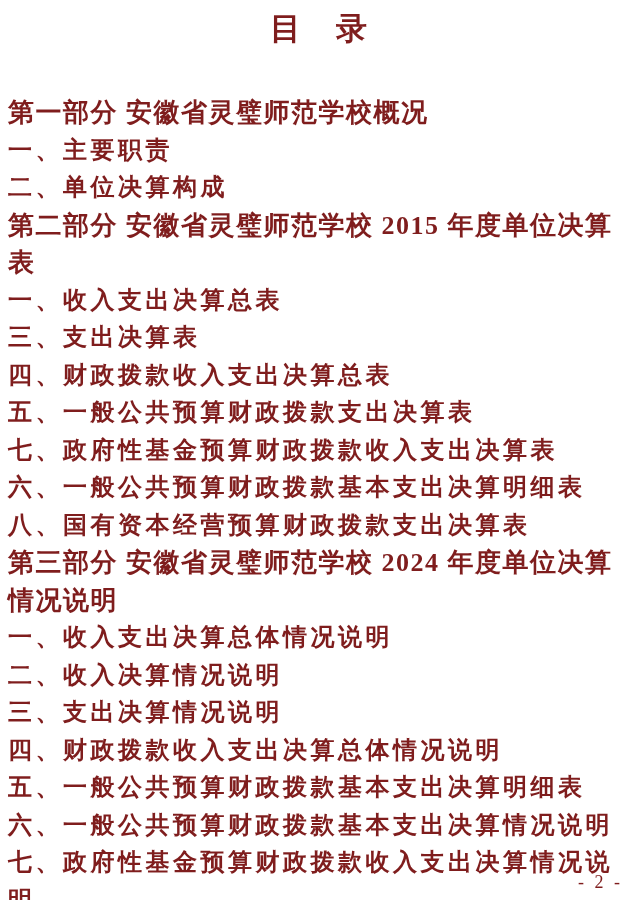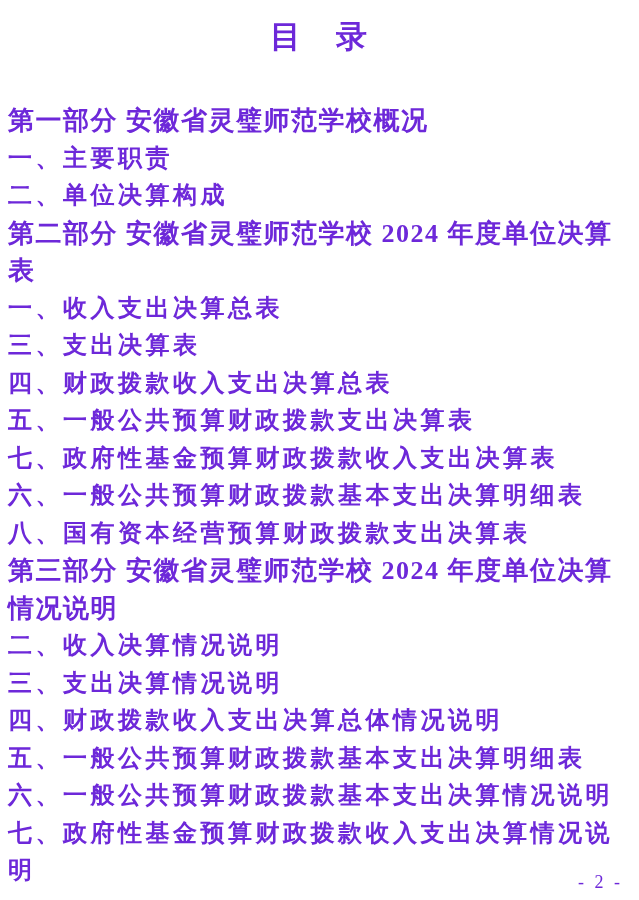--- a/index.html
+++ b/index.html
@@ -5,24 +5,24 @@
   html, body {
     margin: 0;
     padding: 0;
     background: #ffffff;
   }
   .doc-page {
     position: relative;
     width: 639px;
     height: 900px;
     background: #ffffff;
-    color: #6d28d9;
+    color: #7f1d1d;
     font-family: "Liberation Serif", "DejaVu Serif", serif;
     box-sizing: border-box;
-    padding: 12px 8px;
+    padding: 4px 8px;
     overflow: hidden;
   }
   .doc-title {
     text-align: center;
     font-size: 31px;
     font-weight: 700;
     line-height: 40px;
     margin: 5px 0 45px 0;
     letter-spacing: 2px;
     white-space: pre-wrap;
@@ -56,29 +56,30 @@
 </head>
 <body>
 
 <div class="doc-page">
   <div class="doc-title">目　录</div>
 
   <div class="toc-list">
       <div class="toc-heading">第一部分 安徽省灵璧师范学校概况</div>
       <div class="toc-item">一、主要职责</div>
       <div class="toc-item">二、单位决算构成</div>
-      <div class="toc-heading">第二部分 安徽省灵璧师范学校 2024 年度单位决算表</div>
+      <div class="toc-heading">第二部分 安徽省灵璧师范学校 2015 年度单位决算表</div>
       <div class="toc-item">一、收入支出决算总表</div>
       <div class="toc-item">三、支出决算表</div>
       <div class="toc-item">四、财政拨款收入支出决算总表</div>
       <div class="toc-item">五、一般公共预算财政拨款支出决算表</div>
       <div class="toc-item">七、政府性基金预算财政拨款收入支出决算表</div>
       <div class="toc-item">六、一般公共预算财政拨款基本支出决算明细表</div>
       <div class="toc-item">八、国有资本经营预算财政拨款支出决算表</div>
       <div class="toc-heading">第三部分 安徽省灵璧师范学校 2024 年度单位决算情况说明</div>
+      <div class="toc-item">一、收入支出决算总体情况说明</div>
       <div class="toc-item">二、收入决算情况说明</div>
       <div class="toc-item">三、支出决算情况说明</div>
       <div class="toc-item">四、财政拨款收入支出决算总体情况说明</div>
       <div class="toc-item">五、一般公共预算财政拨款基本支出决算明细表</div>
       <div class="toc-item">六、一般公共预算财政拨款基本支出决算情况说明</div>
       <div class="toc-item">七、政府性基金预算财政拨款收入支出决算情况说明</div>
     </div>
 
   <div class="page-number">- 2 -</div>
 </div>

